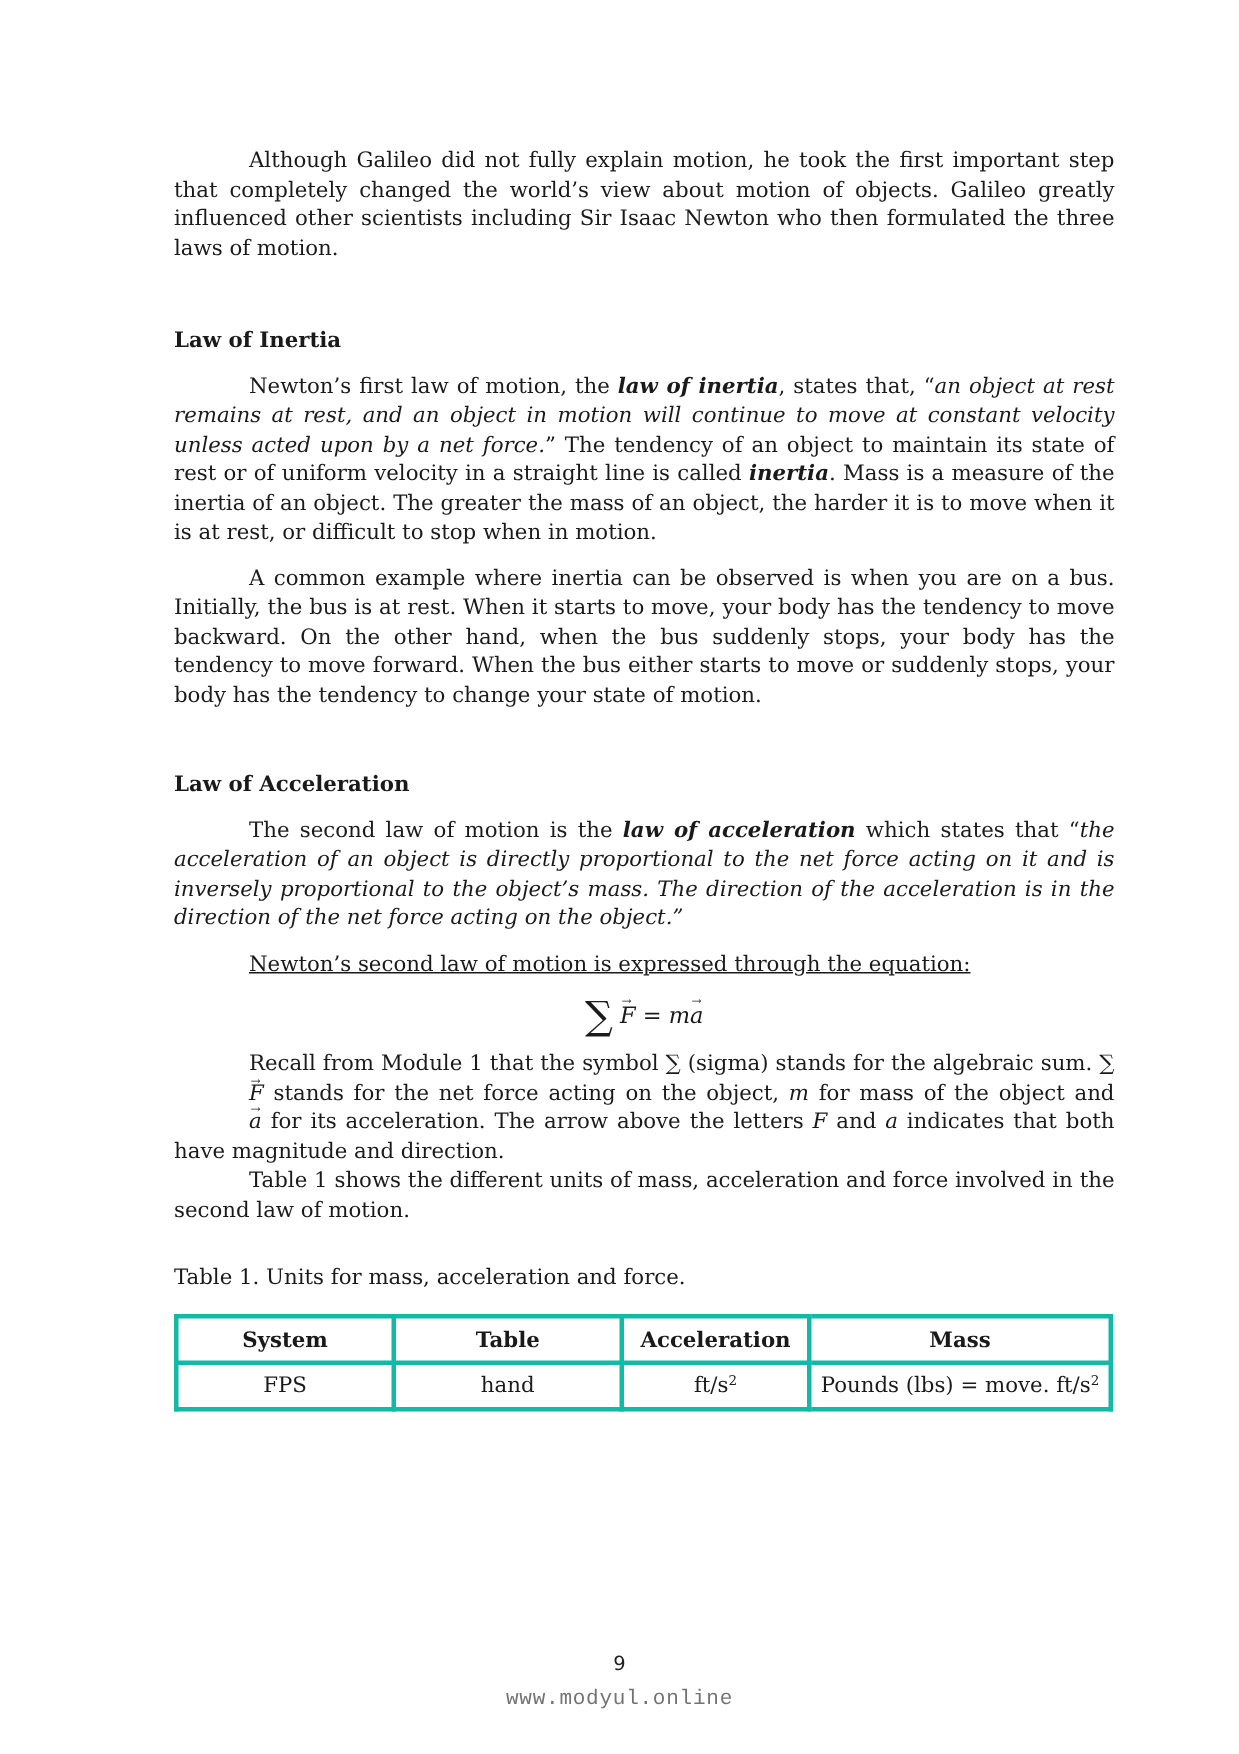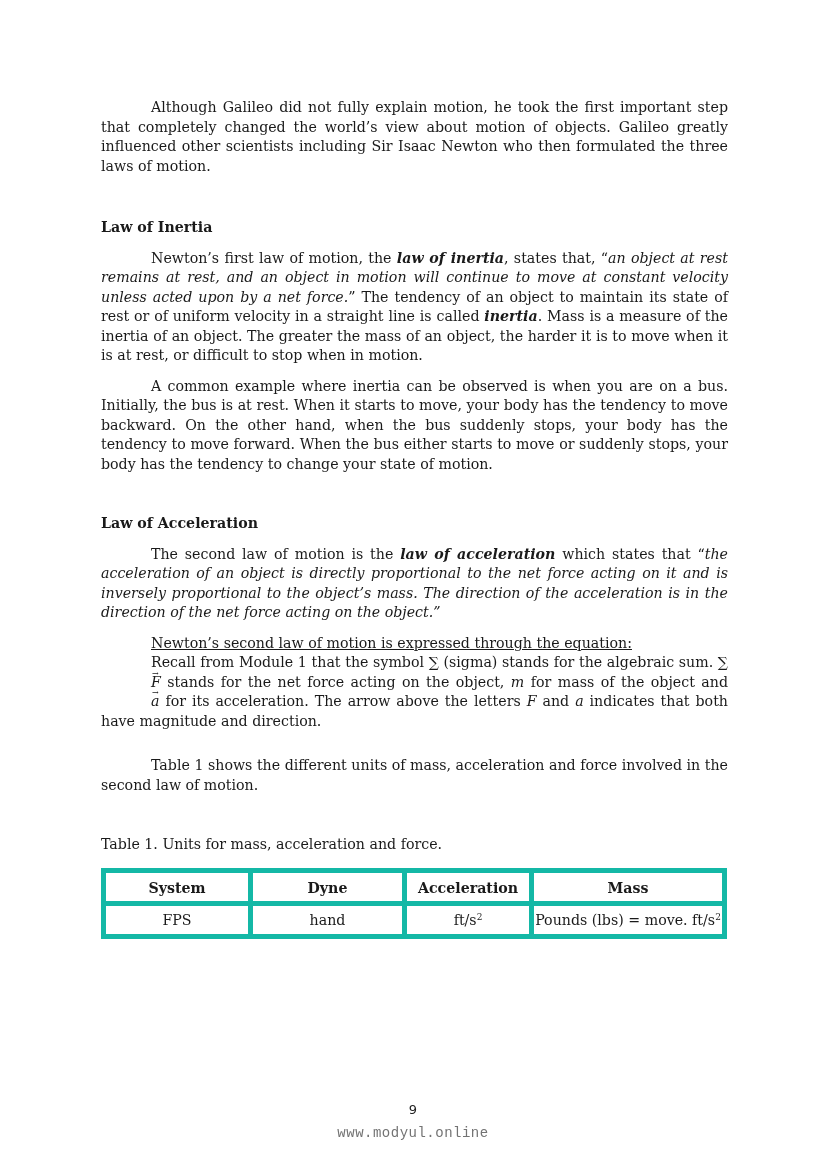--- a/index.html
+++ b/index.html
@@ -1,29 +1,29 @@
 <!DOCTYPE html>
 <html><head>
   <meta charset="utf-8">
   <style>
     html, body { margin: 0; padding: 0; background: #ffffff; }
     body { width: 826px; height: 1169px; position: relative; overflow: hidden;
       font-family: "DejaVu Serif", serif; color: #1a1a1a; }
-    .page { position: absolute; left: 101px; top: 98px; width: 627px; }
+    .page { position: absolute; left: 116px; top: 98px; width: 627px; }
     p { margin: 0; font-size: 14.2px; line-height: 19.5px; text-align: justify; }
     .indent { text-indent: 50px; }
     h3 { margin: 0; font-size: 14.2px; font-weight: bold; line-height: 19.5px; }
     .bi { font-weight: bold; font-style: italic; }
     .it { font-style: italic; }
     .eq { text-align: center; font-size: 15px; margin-top: 10px; margin-bottom: 9px; height: 28px; line-height: 28px; }
     .eq .sig { font-size: 26px; vertical-align: -4px; font-weight: normal; }
     .vec { position: relative; display: inline-block; font-style: italic; }
     .vec::before { content: "\2192"; position: absolute; top: -9px; left: 1px; font-size: 8px; font-style: normal; }
     table { border-collapse: collapse; width: 626px; margin-top: 13px; }
-    th, td { border: 5px solid #14b8a6; font-size: 14.2px; text-align: center; height: 28px; padding: 0; font-weight: normal; }
+    th, td { border: 3px solid #14b8a6; font-size: 14.2px; text-align: center; height: 28px; padding: 0; font-weight: normal; }
     th { font-weight: bold; height: 26px; padding-top: 2px; }
     sup { font-size: 9px; vertical-align: 5px; }
     .footer-num { position: absolute; top: 1102px; width: 826px; text-align: center; font-family: "DejaVu Sans", sans-serif; font-size: 13px; color: #222; }
     .watermark { position: absolute; top: 1125px; width: 826px; text-align: center; font-family: Liberation Mono, monospace; font-size: 14px; color: #737373; letter-spacing: 0.5px; }
   </style>
 </head>
 <body>
 
 <div class="page">
 
@@ -34,32 +34,36 @@
   <p class="indent" style="margin-top:11px;"><span>Newton’s first law of motion, the </span><span class="bi">law of inertia</span><span>, states that, “</span><span class="it">an object at rest remains at rest, and an object in motion will continue to move at constant velocity unless acted upon by a net force.</span><span>” The tendency of an object to maintain its state of rest or of uniform velocity in a straight line is called </span><span class="bi">inertia</span><span>. Mass is a measure of the inertia of an object. The greater the mass of an object, the harder it is to move when it is at rest, or difficult to stop when in motion.</span></p>
 
   <p class="indent" style="margin-top:11px;"> A common example where inertia can be observed is when you are on a bus. Initially, the bus is at rest. When it starts to move, your body has the tendency to move backward. On the other hand, when the bus suddenly stops, your body has the tendency to move forward. When the bus either starts to move or suddenly stops, your body has the tendency to change your state of motion.</p>
 
   <h3 style="margin-top:40px;">Law of Acceleration</h3>
 
   <p class="indent" style="margin-top:11px;"><span>The second law of motion is the </span><span class="bi">law of acceleration</span><span> which states that “</span><span class="it">the acceleration of an object is directly proportional to the net force acting on it and is inversely proportional to the object’s mass. The direction of the acceleration is in the direction of the net force acting on the object.”</span></p>
 
   <p class="indent" style="margin-top:11px;text-decoration:underline;">Newton’s second law of motion is expressed through the equation:</p>
 
+  <div class="eq">
+    <span class="sig">∑</span>
+    <span class="vec">F</span><span> = </span><span class="it">m</span><span class="vec">a</span>
+  </div>
 
   <p class="indent"><span>Recall from Module 1 that the symbol ∑ (sigma) stands for the algebraic sum. ∑</span><span class="vec">F</span><span> stands for the net force acting on the object, </span><span class="it">m</span><span> for mass of the object and </span><span class="vec">a</span><span> for its acceleration. The arrow above the letters </span><span class="it">F</span><span> and </span><span class="it">a</span><span> indicates that both have magnitude and direction.</span></p>
 
-  <p class="indent" style="margin-top:25px;">Table 1 shows the different units of mass, acceleration and force involved in the second law of motion.</p>
+  <p class="indent" style="margin-top:0;">Table 1 shows the different units of mass, acceleration and force involved in the second law of motion.</p>
 
-  <p style="margin-top:40px;">Table 1. Units for mass, acceleration and force.</p>
+  <p style="margin-top:26px;">Table 1. Units for mass, acceleration and force.</p>
 
   <table>
     <thead>
       <tr>
         <th style="width:142px;">System</th>
-        <th style="width:149px;">Dyne</th>
+        <th style="width:149px;">Table</th>
         <th style="width:122px;">Acceleration</th>
         <th>Mass</th>
       </tr>
     </thead>
     <tbody>
       <tr>
         <td>FPS</td>
         <td>hand</td>
         <td><span>ft/s</span><sup>2</sup></td>
         <td><span>Pounds (lbs) = move. ft/s</span><sup>2</sup></td>

